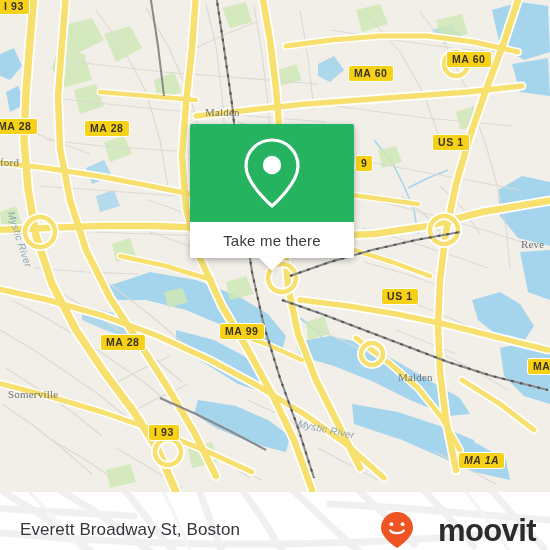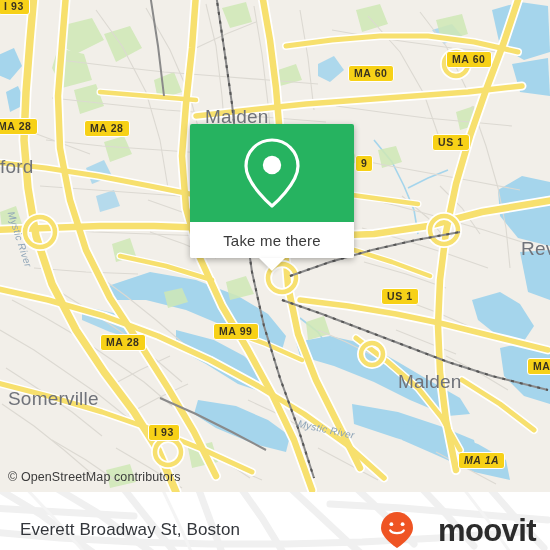--- a/index.html
+++ b/index.html
@@ -52,22 +52,22 @@
     line-height: 11px;
     white-space: nowrap;
     box-sizing: border-box;
     text-align: center;
   }
 
   
   .place-label {
     position: absolute;
     color: #70737a;
-    font-family: Liberation Sans, sans-serif;
-    font-size: 19px;
+    font-family: Liberation Serif, serif;
+    font-size: 11px;
     white-space: nowrap;
     letter-spacing: 0.2px;
   }
   .water-label {
     position: absolute;
     color: #8fa5b8;
     font-family: "Liberation Sans", sans-serif;
     font-size: 10px;
     font-style: italic;
     white-space: nowrap;
@@ -403,21 +403,21 @@
 
       </g>
     </svg>
 
     <div class="shield" style="left:-2px; top:-2px;">I 93</div>
     <div class="shield" style="left:-8px; top:118px;">MA 28</div>
     <div class="shield" style="left:84px; top:120px;">MA 28</div>
     <div class="shield" style="left:348px; top:65px;">MA 60</div>
     <div class="shield" style="left:446px; top:51px;">MA 60</div>
     <div class="shield" style="left:432px; top:134px;">US 1</div>
-    <div class="shield" style="left:213px; top:323px;">MA 99</div>
+    <div class="shield" style="left:219px; top:323px;">MA 99</div>
     <div class="shield" style="left:100px; top:334px;">MA 28</div>
     <div class="shield" style="left:381px; top:288px;">US 1</div>
     <div class="shield" style="left:148px; top:424px;">I 93</div>
     <div class="shield" style="left:458px; top:452px;font-style:italic;">MA 1A</div>
     <div class="shield" style="left:527px; top:358px;">MA 1</div>
     <div class="shield" style="left:355px; top:155px;">9</div>
 
     <div class="place-label" style="left:205px; top:106px;">Malden</div>
     <div class="place-label" style="left:0px;   top:156px;">ford</div>
     <div class="place-label" style="left:8px;   top:388px;">Somerville</div>
@@ -433,21 +433,20 @@
           <path d="M32 4 C17.6 4 6 15.6 6 30 C6 48 32 70 32 70 C32 70 58 48 58 30 C58 15.6 46.4 4 32 4 Z" fill="none" stroke="#ffffff" stroke-width="3.2" stroke-linejoin="round"></path>
           <circle cx="32" cy="29" r="9.2" fill="#ffffff"></circle>
         </svg>
       </div>
       <div id="popup-body">
         <span id="popup-label">Take me there</span>
       </div>
       <div id="popup-tail"></div>
     </div>
 
-    <div id="attribution">© OpenStreetMap contributors</div>
   </div>
 
   <div id="footer">
 
     <svg id="footer-watermark" viewBox="0 0 550 58" xmlns="http://www.w3.org/2000/svg">
       <rect x="0" y="0" width="550" height="58" fill="#ffffff"></rect>
       <g stroke="#f0f0f0" fill="none" stroke-width="7" stroke-linecap="round">
         <path d="M-10 -8 L40 22 L84 54 L120 80"></path>
         <path d="M46 -10 L96 20 L140 52 L176 78"></path>
         <path d="M120 -8 L150 30 L176 62"></path>

